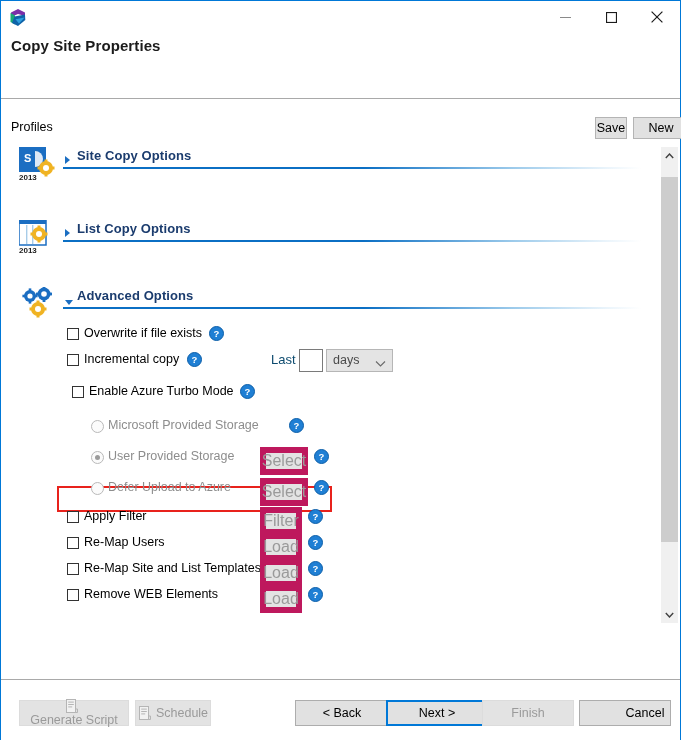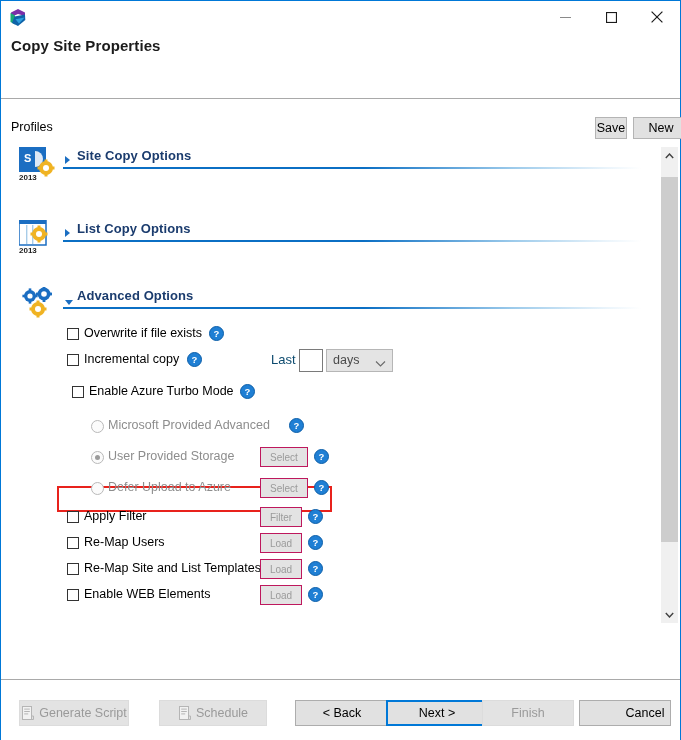--- a/index.html
+++ b/index.html
@@ -54,43 +54,43 @@
     background:linear-gradient(to right,#0b6fc4 0%,#0b6fc4 52%,#9dcbeb 78%,#eaf4fb 94%,#ffffff 100%);}
 
   
   .row{position:absolute;height:17px;}
   .cb{position:absolute;width:12px;height:12px;border:1px solid #333;background:#fff;box-sizing:border-box;top:2px;left:0;cursor:default;}
   .rlabel{position:absolute;left:17px;top:0;font-size:12.5px;color:#000;white-space:nowrap;}
   .rlabel.dis{color:#8d8d8d;}
   .radio{position:absolute;width:13px;height:13px;border-radius:50%;border:1px solid #b9b9b9;background:#fbfbfb;box-sizing:border-box;top:2px;left:0;cursor:default;}
   .radio .dot{position:absolute;left:3px;top:3px;width:5px;height:5px;border-radius:50%;background:#9b9b9b;}
   .help{position:absolute;width:15px;height:15px;top:0;cursor:default;}
-  .gbtn{position:absolute;height:20px;top:-2px;border:1px solid #be185d;background:#e3e3e3;color:#9a9a9a;
-        font-family:"Liberation Sans",sans-serif;font-size:10px;box-sizing:border-box;cursor:default;
+  .gbtn{position:absolute;height:28px;top:-2px;border:6px solid #be185d;background:#e3e3e3;color:#9a9a9a;
+        font-family:"Liberation Sans",sans-serif;font-size:16px;box-sizing:border-box;cursor:default;
         display:flex;align-items:center;justify-content:center;}
 
   
   .redbox{position:absolute;left:56px;top:341px;width:275px;height:26px;border:2px solid #e8221c;box-sizing:border-box;}
   .txt-last{position:absolute;left:204px;top:0;font-size:13px;color:#0c4a6e;}
   .num-input{position:absolute;left:232px;top:-3px;width:24px;height:23px;border:1px solid #7a7a7a;background:#fff;box-sizing:border-box;}
   .combo-days{position:absolute;left:259px;top:-3px;width:67px;height:23px;border:1px solid #b6b6b6;background:#e4e4e4;box-sizing:border-box;}
   .combo-days .val{position:absolute;left:6px;top:3px;font-size:12.5px;color:#4a4a4a;}
   .combo-days .chev{position:absolute;right:6px;top:7px;}
 
   
   .hr-bot{position:absolute;left:0;right:0;top:678px;height:1px;background:#a9a9a9;}
   .footer{position:absolute;left:0;right:0;top:679px;height:60px;background:#fff;}
   .fbtn{position:absolute;top:20px;height:26px;border:1px solid #adadad;background:#e1e1e1;
         font-family:"Liberation Sans",sans-serif;font-size:12.5px;color:#000;box-sizing:border-box;cursor:default;
         display:flex;align-items:center;justify-content:center;}
   .fbtn.dis{background:#e3e3e3;border-color:#dcdcdc;color:#9a9a9a;}
   .fbtn.focus{border:2px solid #0078d7;background:#e1e1e1;}
   .fbtn .ico{margin-right:5px;display:inline-flex;}
-  .btn-gen{left:18px;width:110px;}
-  .btn-sched{left:134px;width:108px;margin-left:24px;}
+  .btn-gen{left:18px;width:110px;flex-direction:column;}
+  .btn-sched{left:134px;width:76px;}
   .btn-back{left:294px;width:94px;}
   .btn-next{left:385px;width:102px;}
   .btn-finish{left:481px;width:92px;}
   .btn-cancel{left:578px;width:92px;padding-left:40px;}
 </style>
 </head>
 <body>
 
 <div class="win">
 
@@ -263,21 +263,21 @@
       <div class="help" style="left:168px;">
         <svg width="15" height="15" viewBox="0 0 15 15">
           <circle cx="7.5" cy="7.5" r="7" fill="#1f7fd4" stroke="#0c5ea8" stroke-width="1"></circle>
           <text x="7.5" y="11" text-anchor="middle" font-family="Liberation Sans, sans-serif" font-size="9.5" font-weight="bold" fill="#ffffff">?</text>
         </svg>
       </div>
     </div>
 
     <div class="row" style="left:90px;top:273px;">
       <div class="radio"></div>
-      <div class="rlabel dis">Microsoft Provided Advanced</div>
+      <div class="rlabel dis">Microsoft Provided Storage</div>
       <div class="help" style="left:198px;">
         <svg width="15" height="15" viewBox="0 0 15 15">
           <circle cx="7.5" cy="7.5" r="7" fill="#1f7fd4" stroke="#0c5ea8" stroke-width="1"></circle>
           <text x="7.5" y="11" text-anchor="middle" font-family="Liberation Sans, sans-serif" font-size="9.5" font-weight="bold" fill="#ffffff">?</text>
         </svg>
       </div>
     </div>
 
     <div class="row" style="left:90px;top:304px;">
       <div class="radio">
@@ -336,21 +336,21 @@
       <div class="help" style="left:241px;">
         <svg width="15" height="15" viewBox="0 0 15 15">
           <circle cx="7.5" cy="7.5" r="7" fill="#1f7fd4" stroke="#0c5ea8" stroke-width="1"></circle>
           <text x="7.5" y="11" text-anchor="middle" font-family="Liberation Sans, sans-serif" font-size="9.5" font-weight="bold" fill="#ffffff">?</text>
         </svg>
       </div>
     </div>
 
     <div class="row" style="left:66px;top:442px;">
       <div class="cb"></div>
-      <div class="rlabel">Enable WEB Elements</div>
+      <div class="rlabel">Remove WEB Elements</div>
       <div class="gbtn" style="left:193px;width:42px;">Load</div>
       <div class="help" style="left:241px;">
         <svg width="15" height="15" viewBox="0 0 15 15">
           <circle cx="7.5" cy="7.5" r="7" fill="#1f7fd4" stroke="#0c5ea8" stroke-width="1"></circle>
           <text x="7.5" y="11" text-anchor="middle" font-family="Liberation Sans, sans-serif" font-size="9.5" font-weight="bold" fill="#ffffff">?</text>
         </svg>
       </div>
     </div>
 
   </div>

